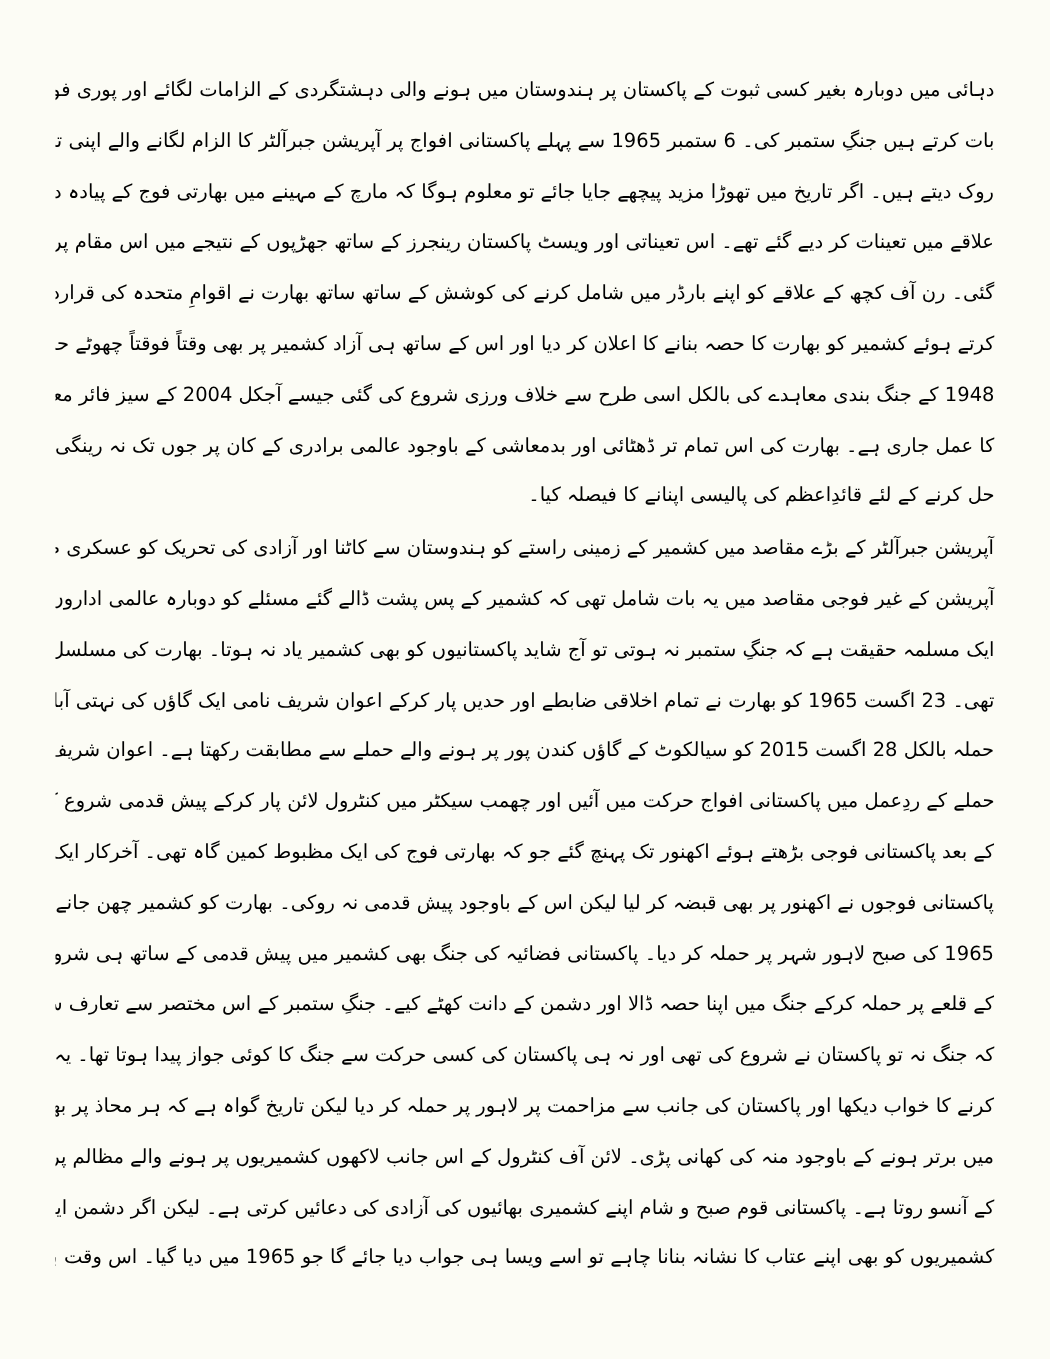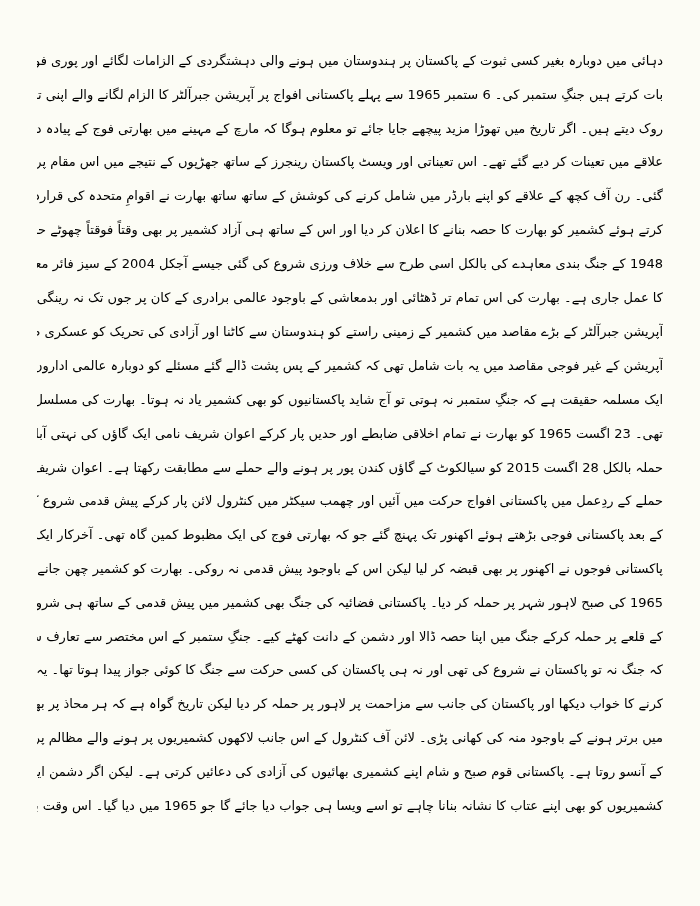--- a/index.html
+++ b/index.html
@@ -48,20 +48,21 @@
   <div class="article" id="article-root" style="color: rgb(0, 0, 0);">
       <div class="para">
         <div class="line" dir="rtl">دہائی میں دوبارہ بغیر کسی ثبوت کے پاکستان پر ہندوستان میں ہونے والی دہشتگردی کے الزامات لگائے اور پوری فوج سرحدوں پر لے آیا۔ اب</div>
         <div class="line" dir="rtl">بات کرتے ہیں جنگِ ستمبر کی۔ 6 ستمبر 1965 سے پہلے پاکستانی افواج پر آپریشن جبرآلٹر کا الزام لگانے والے اپنی تاریخ کو اس ہی مقام پر</div>
         <div class="line" dir="rtl">روک دیتے ہیں۔ اگر تاریخ میں تھوڑا مزید پیچھے جایا جائے تو معلوم ہوگا کہ مارچ کے مہینے میں بھارتی فوج کے پیادہ دستے ''رن آف کچھ'' کے</div>
         <div class="line" dir="rtl">علاقے میں تعینات کر دیے گئے تھے۔ اس تعیناتی اور ویسٹ پاکستان رینجرز کے ساتھ جھڑپوں کے نتیجے میں اس مقام پر ایک مختصر جنگ بھی لڑی</div>
         <div class="line" dir="rtl">گئی۔ رن آف کچھ کے علاقے کو اپنے بارڈر میں شامل کرنے کی کوشش کے ساتھ ساتھ بھارت نے اقوامِ متحدہ کی قراردادوں کو نیست و نابود</div>
         <div class="line" dir="rtl">کرتے ہوئے کشمیر کو بھارت کا حصہ بنانے کا اعلان کر دیا اور اس کے ساتھ ہی آزاد کشمیر پر بھی وقتاً فوقتاً چھوٹے حملے کرنے شروع کر دیے۔</div>
         <div class="line" dir="rtl">1948 کے جنگ بندی معاہدے کی بالکل اسی طرح سے خلاف ورزی شروع کی گئی جیسے آجکل 2004 کے سیز فائر معاہدے کی خلاف ورزی</div>
         <div class="line" dir="rtl">کا عمل جاری ہے۔ بھارت کی اس تمام تر ڈھٹائی اور بدمعاشی کے باوجود عالمی برادری کے کان پر جوں تک نہ رینگی تو پاکستان نے مسئلہ کشمیر کو</div>
+        <div class="line end" dir="rtl">حل کرنے کے لئے قائدِاعظم کی پالیسی اپنانے کا فیصلہ کیا۔</div>
       </div>
       <div class="para">
         <div class="line" dir="rtl">آپریشن جبرآلٹر کے بڑے مقاصد میں کشمیر کے زمینی راستے کو ہندوستان سے کاٹنا اور آزادی کی تحریک کو عسکری طور پر مدد فراہم کرنا تھا۔ اس</div>
         <div class="line" dir="rtl">آپریشن کے غیر فوجی مقاصد میں یہ بات شامل تھی کہ کشمیر کے پس پشت ڈالے گئے مسئلے کو دوبارہ عالمی اداروں کے ایجنڈے پر لایا جائے اور یہ</div>
         <div class="line" dir="rtl">ایک مسلمہ حقیقت ہے کہ جنگِ ستمبر نہ ہوتی تو آج شاید پاکستانیوں کو بھی کشمیر یاد نہ ہوتا۔ بھارت کی مسلسل جارحیت رُکنے کا نام ہی نہیں لے رہی</div>
         <div class="line" dir="rtl">تھی۔ 23 اگست 1965 کو بھارت نے تمام اخلاقی ضابطے اور حدیں پار کرکے اعوان شریف نامی ایک گاؤں کی نہتی آبادی کو نشانہ بنایا۔ یہ</div>
         <div class="line" dir="rtl">حملہ بالکل 28 اگست 2015 کو سیالکوٹ کے گاؤں کندن پور پر ہونے والے حملے سے مطابقت رکھتا ہے۔ اعوان شریف پر ہونے والے اس</div>
         <div class="line" dir="rtl">حملے کے ردِعمل میں پاکستانی افواج حرکت میں آئیں اور چھمب سیکٹر میں کنٹرول لائن پار کرکے پیش قدمی شروع کر دی۔ چھوٹی موٹی لڑائیوں</div>
         <div class="line" dir="rtl">کے بعد پاکستانی فوجی بڑھتے ہوئے اکھنور تک پہنچ گئے جو کہ بھارتی فوج کی ایک مظبوط کمین گاہ تھی۔ آخرکار ایک گھمسان کا رن پڑنے کے بعد</div>
         <div class="line" dir="rtl">پاکستانی فوجوں نے اکھنور پر بھی قبضہ کر لیا لیکن اس کے باوجود پیش قدمی نہ روکی۔ بھارت کو کشمیر چھن جانے کا گمان ہوا تو اس نے 6 ستمبر</div>

